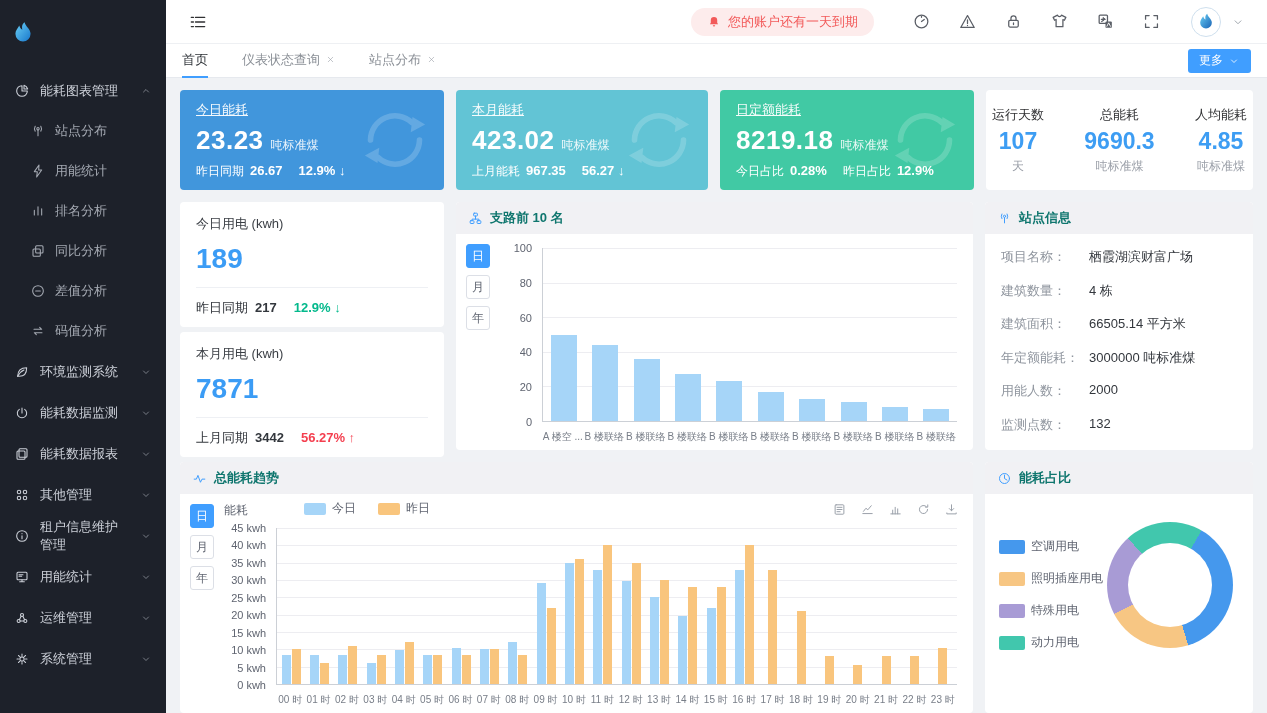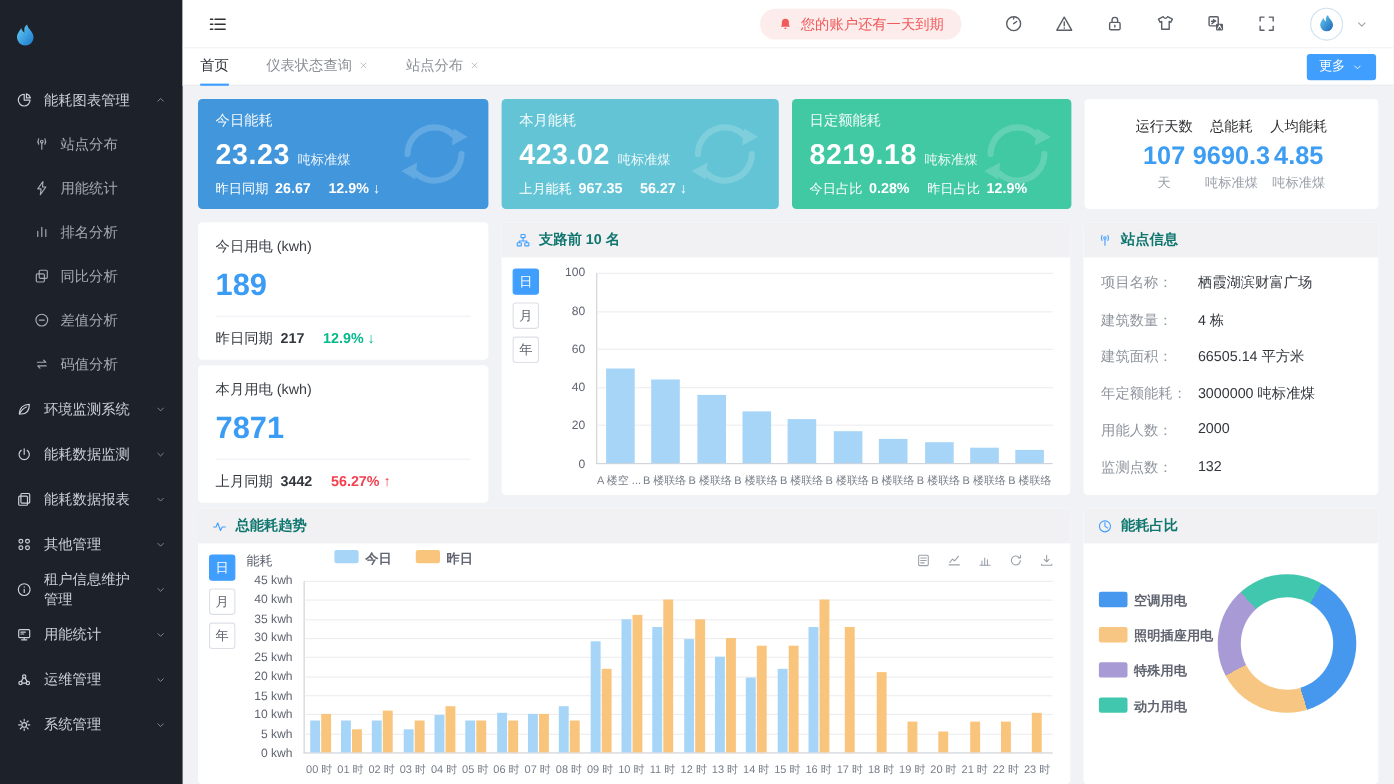--- a/index.html
+++ b/index.html
@@ -41,30 +41,30 @@
   .tab-close { color:#9aa0a8; display:inline-flex; cursor:pointer; }
   .tab-close svg { width:9px; height:9px; }
   .more-btn { margin-left:auto; background:#409eff; border:none; color:#fff; font-size:12px; height:24px; padding:0 11px; border-radius:3px; display:flex; align-items:center; gap:5px; cursor:pointer; }
   .more-btn svg { width:11px; height:11px; }
 
   .content { padding:12px 14px 0 14px; display:flex; flex-direction:column; gap:12px; }
 
   
   .row1 { display:grid; grid-template-columns:264px 252px 254px 1fr; gap:12px; height:100px; }
   .card { border-radius:4px; color:#fff; padding:11px 16px; position:relative; overflow:hidden; }
-  .card-title { font-size:13px; opacity:.95; }
+  .card-title { font-size:13px; opacity:.95;text-decoration:underline; }
   .card-line2 { margin-top:6px; display:flex; align-items:baseline; gap:7px; }
   .card-value { font-size:26px; font-weight:bold; letter-spacing:.5px; }
   .card-unit { font-size:12px; opacity:.9; }
   .card-footer { margin-top:7px; font-size:12px; display:flex; gap:6px; align-items:baseline; flex-wrap:nowrap; }
   .card-footer b { font-size:13px; font-weight:bold; margin-right:10px; }
   .card-recycle { position:absolute; right:6px; top:8px; opacity:.18; color:#fff; }
   .card-recycle svg { width:86px; height:84px; }
 
-  .stats-card { background:#fff; border-radius:4px; display:flex; align-items:center; justify-content:center; text-align:center; padding:10px 6px; }
+  .stats-card { background:#fff; border-radius:4px; display:flex; align-items:center; justify-content:space-between; text-align:center; padding:10px 6px; }
   .stat-label { font-size:13px; color:#303133; }
   .stat-value { font-size:23px; font-weight:bold; color:#3d9df3; margin:4px 0 3px; }
   .stat-unit { font-size:12px; color:#9a9fa8; }
 
   
   .grid23 { display:grid; grid-template-columns:264px 1fr 268px; grid-template-rows:248px 251px; gap:12px; }
   .panel { background:#fff; border-radius:4px; overflow:hidden; display:flex; flex-direction:column; }
   .panel-header { height:32px; flex:none; background:#f1f1f4; display:flex; align-items:center; gap:7px; padding:0 12px; font-size:13px; font-weight:bold; color:#0f766e; }
   .panel-header .ic { color:#409eff; }
   .panel-header .ic svg { width:15px; height:15px; }
@@ -94,21 +94,21 @@
   .plot.wide { left:56px; }
   .gridline { position:absolute; left:0; right:0; height:1px; background:#ededf1; }
   .cells { position:absolute; inset:0; display:flex; align-items:flex-end; }
   .cell { flex:1; display:flex; justify-content:center; align-items:flex-end; height:100%; }
   .group { display:flex; align-items:flex-end; gap:1px; height:100%; }
   .xlabels { position:absolute; left:46px; right:6px; bottom:0; display:flex; }
   .xlabels.wide { left:56px; }
   .xlabel { flex:1; text-align:center; font-size:10px; color:#787e88; white-space:nowrap; }
   .axis-name { position:absolute; font-size:12px; color:#5f6470; top:-2px; left:4px; }
   .legend { position:absolute; top:-4px; left:84px; display:flex; gap:22px; z-index:2; }
-  .legend-item { display:flex; gap:6px; font-size:12px; color:#5f6470; cursor:pointer;font-weight:bold; }
+  .legend-item { display:flex; align-items:center; gap:6px; font-size:12px; color:#5f6470; cursor:pointer; }
   .legend-swatch { width:22px; height:12px; border-radius:2px; }
   .toolbox { position:absolute; top:-2px; right:4px; display:flex; gap:13px; color:#9ba1aa; z-index:2; }
   .toolbox .ic { cursor:pointer; }
   .toolbox .ic svg { width:15px; height:15px; }
 
   
   .donut-body { flex:1; display:flex; align-items:flex-start; padding:28px 16px 0 14px; }
   .donut-legend { display:flex; flex-direction:column; gap:15px; margin-top:16px; }
   .donut-legend .legend-item { position:static; }
   .donut-legend .legend-swatch { width:26px; height:14px; }

